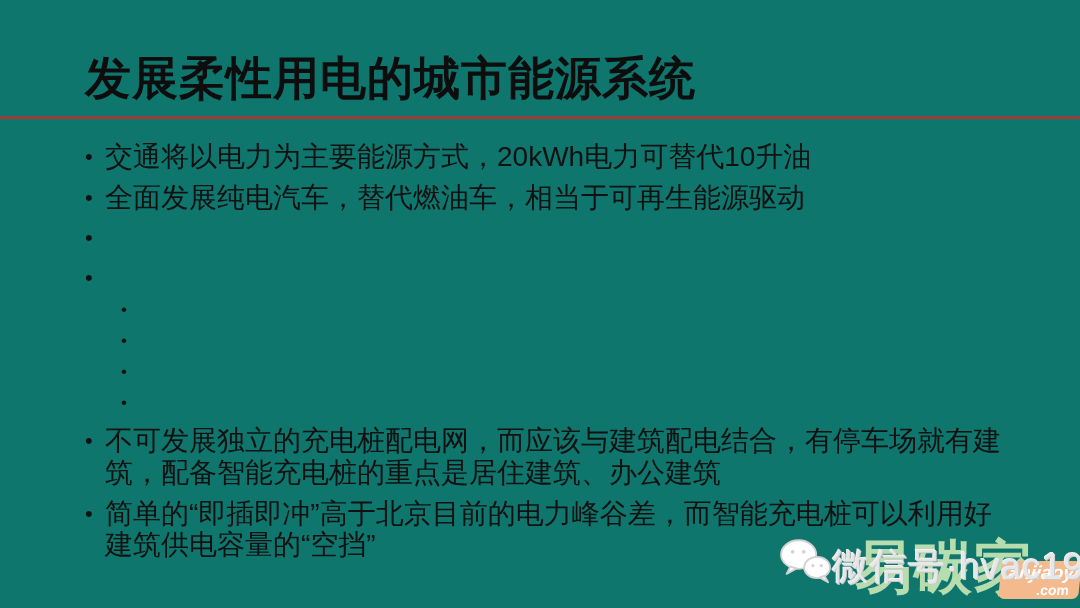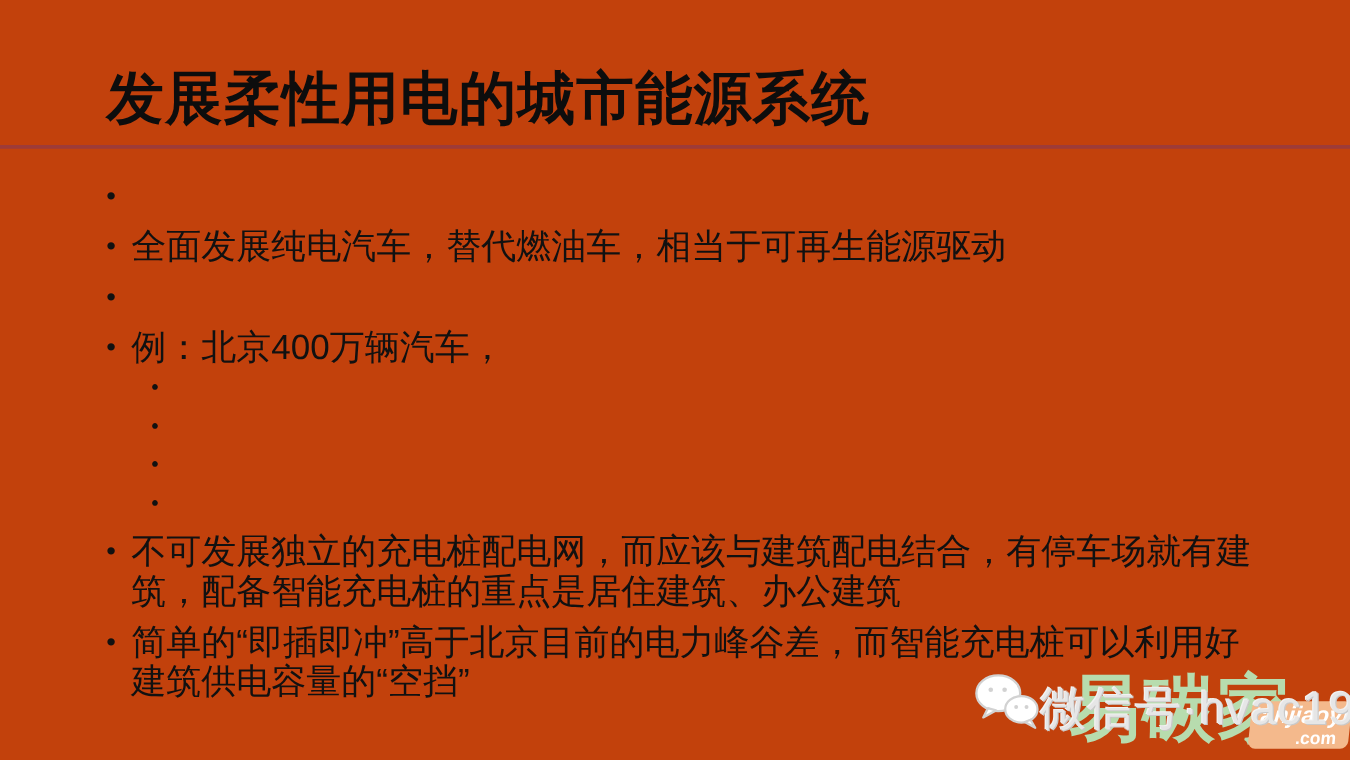--- a/index.html
+++ b/index.html
@@ -3,21 +3,21 @@
 <meta charset="utf-8">
 <style>
   * { margin: 0; padding: 0; box-sizing: border-box; }
   html, body { background: #ffffff; }
   body { font-family: "Liberation Sans", sans-serif; }
 
   .slide {
     position: relative;
     width: 1080px;
     height: 608px;
-    background: #c2410c;
+    background: #0f766e;
     overflow: hidden;
     color: #111111;
   }
 
   .slide-title {
     position: absolute;
     left: 85px;
     top: 48px;
     font-size: 46px;
     font-weight: 700;
@@ -148,40 +148,40 @@
   <h1 class="slide-title">发展柔性用电的城市能源系统</h1>
 
   <div class="title-rule" style="background: rgb(157, 59, 56);"></div>
 
   <div class="content">
     <ul class="l1">
 
       <li>
         <div class="row">
           <span class="marker1">•</span>
+          <span class="text1">交通将以电力为主要能源方式，20kWh电力可替代10升油</span>
         </div>
       </li>
 
       <li>
         <div class="row">
           <span class="marker1">•</span>
           <span class="text1">全面发展纯电汽车，替代燃油车，相当于可再生能源驱动</span>
         </div>
       </li>
 
       <li>
         <div class="row">
           <span class="marker1">•</span>
         </div>
       </li>
 
       <li>
         <div class="row">
           <span class="marker1">•</span>
-          <span class="text1">例：北京400万辆汽车，</span>
         </div>
         <ul class="l2">
           <li>
             <div class="row">
               <span class="marker2">•</span>
             </div>
           </li>
           <li>
             <div class="row">
               <span class="marker2">•</span>

